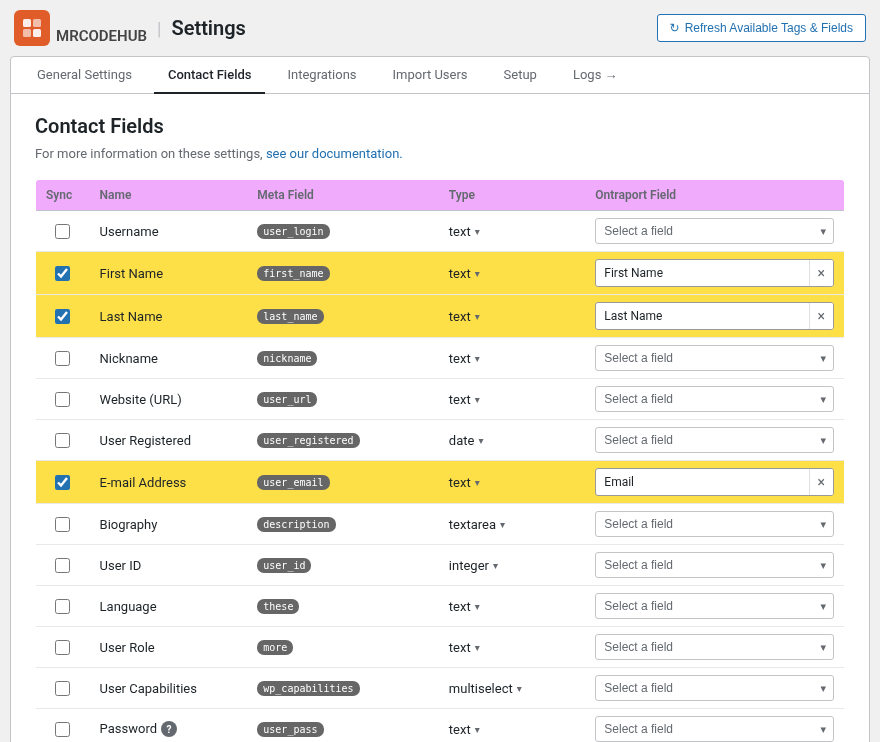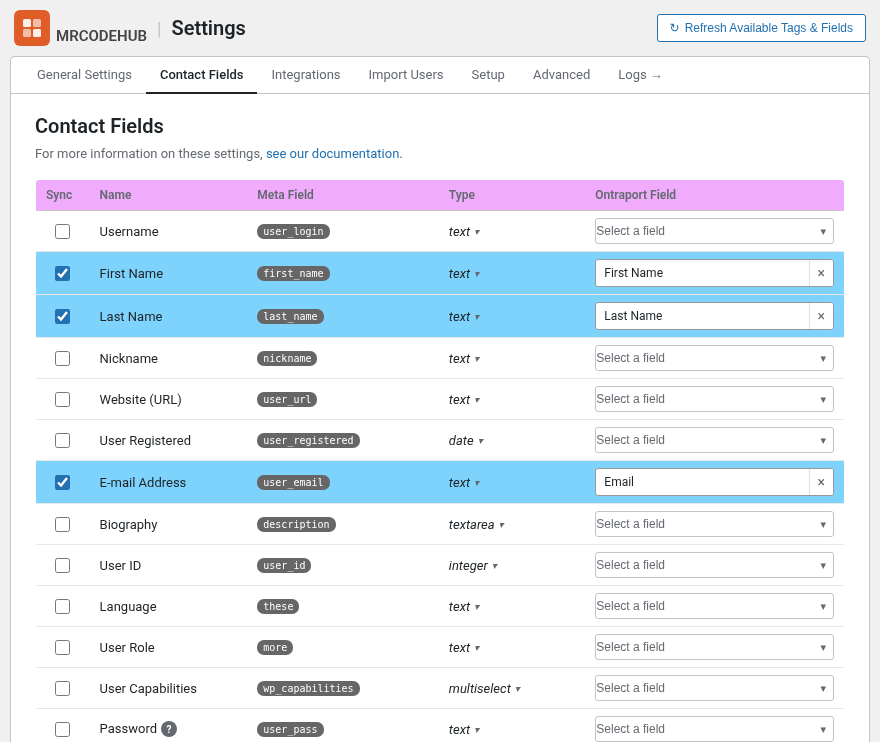--- a/index.html
+++ b/index.html
@@ -69,21 +69,21 @@
     }
     .main-card {
       background: white;
       border: 1px solid #c3c4c7;
       border-radius: 4px;
     }
     .tabs {
       display: flex;
       border-bottom: 1px solid #c3c4c7;
       padding: 0 12px;
-      gap: 0;
+      gap: 8px;
     }
     .tab {
       padding: 10px 14px;
       font-size: 13px;
       color: #646970;
       cursor: pointer;
       border-bottom: 2px solid transparent;
       margin-bottom: -1px;
       white-space: nowrap;
     }
@@ -128,21 +128,21 @@
       border-bottom: 1px solid #c3c4c7;
     }
     .table td {
       padding: 7px 10px;
       border-bottom: 1px solid #e8e8e8;
       vertical-align: middle;
       font-size: 13px;
     }
     .table tr:last-child td { border-bottom: none; }
     .table tr.checked-row {
-      background: #7dd3fc;
+      background: #fde047;
     }
     .col-sync { width: 48px; }
     .col-name { width: 140px; }
     .col-meta { width: 170px; }
     .col-type { width: 130px; }
     .col-field { width: 230px; }
 
     .checkbox-cell {
       display: flex;
       align-items: center;
@@ -161,31 +161,30 @@
       font-size: 10px;
       padding: 2px 6px;
       border-radius: 7px;
       font-family: monospace;
     }
     .type-cell {
       display: flex;
       align-items: center;
       gap: 4px;
       color: #1d2327;
-      font-style: italic;
     }
     .type-dropdown-icon {
       color: #646970;
       font-size: 10px;
     }
     .field-select {
       width: 100%;
       border: 1px solid #c3c4c7;
       border-radius: 3px;
-      padding: 5px 28px 5px 0;
+      padding: 5px 28px 5px 8px;
       font-size: 12px;
       color: #646970;
       background: white;
       appearance: none;
       cursor: pointer;
       position: relative;
     }
     .field-select-wrapper {
       position: relative;
       width: 100%;
@@ -264,21 +263,20 @@
   </div>
 
   <div class="main-card">
 
     <div class="tabs">
       <div class="tab">General Settings</div>
       <div class="tab active">Contact Fields</div>
       <div class="tab">Integrations</div>
       <div class="tab">Import Users</div>
       <div class="tab">Setup</div>
-      <div class="tab">Advanced</div>
       <div class="tab">Logs →</div>
     </div>
 
     <div class="content">
       <h2 class="section-title">Contact Fields</h2>
       <p class="section-desc">
         <span>For more information on these settings, </span>
         <a href="#">see our documentation.</a>
       </p>
 

